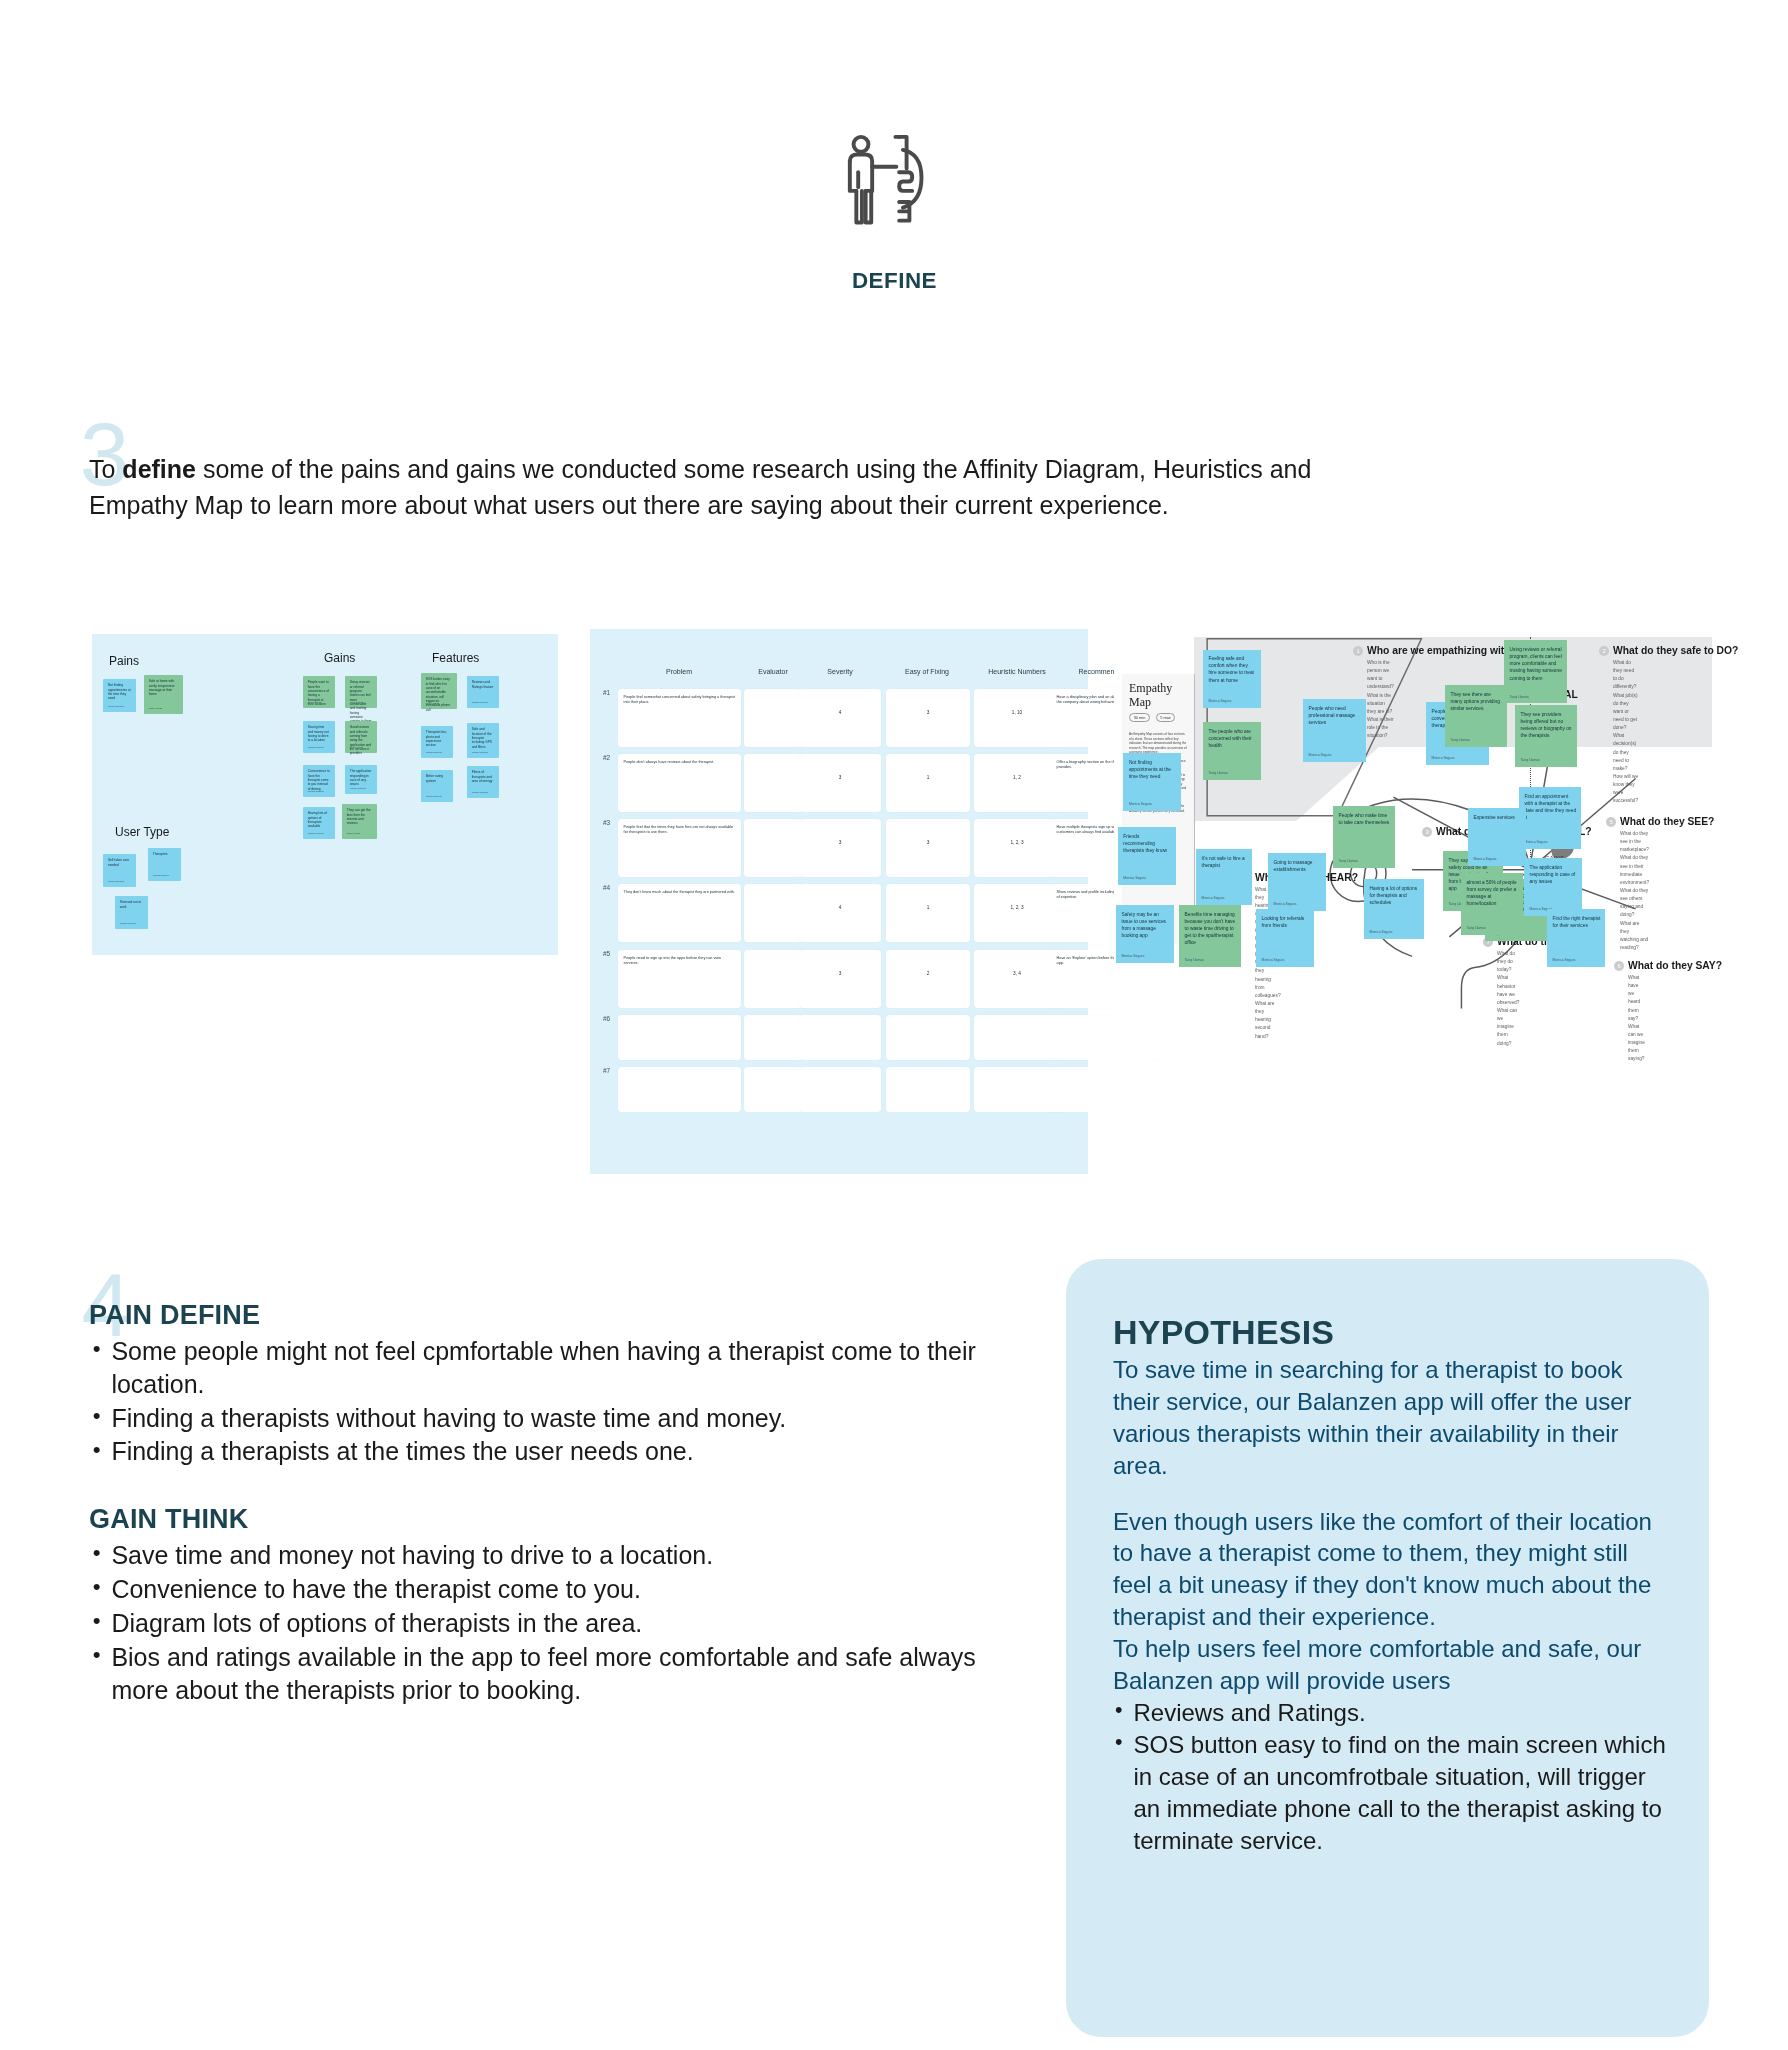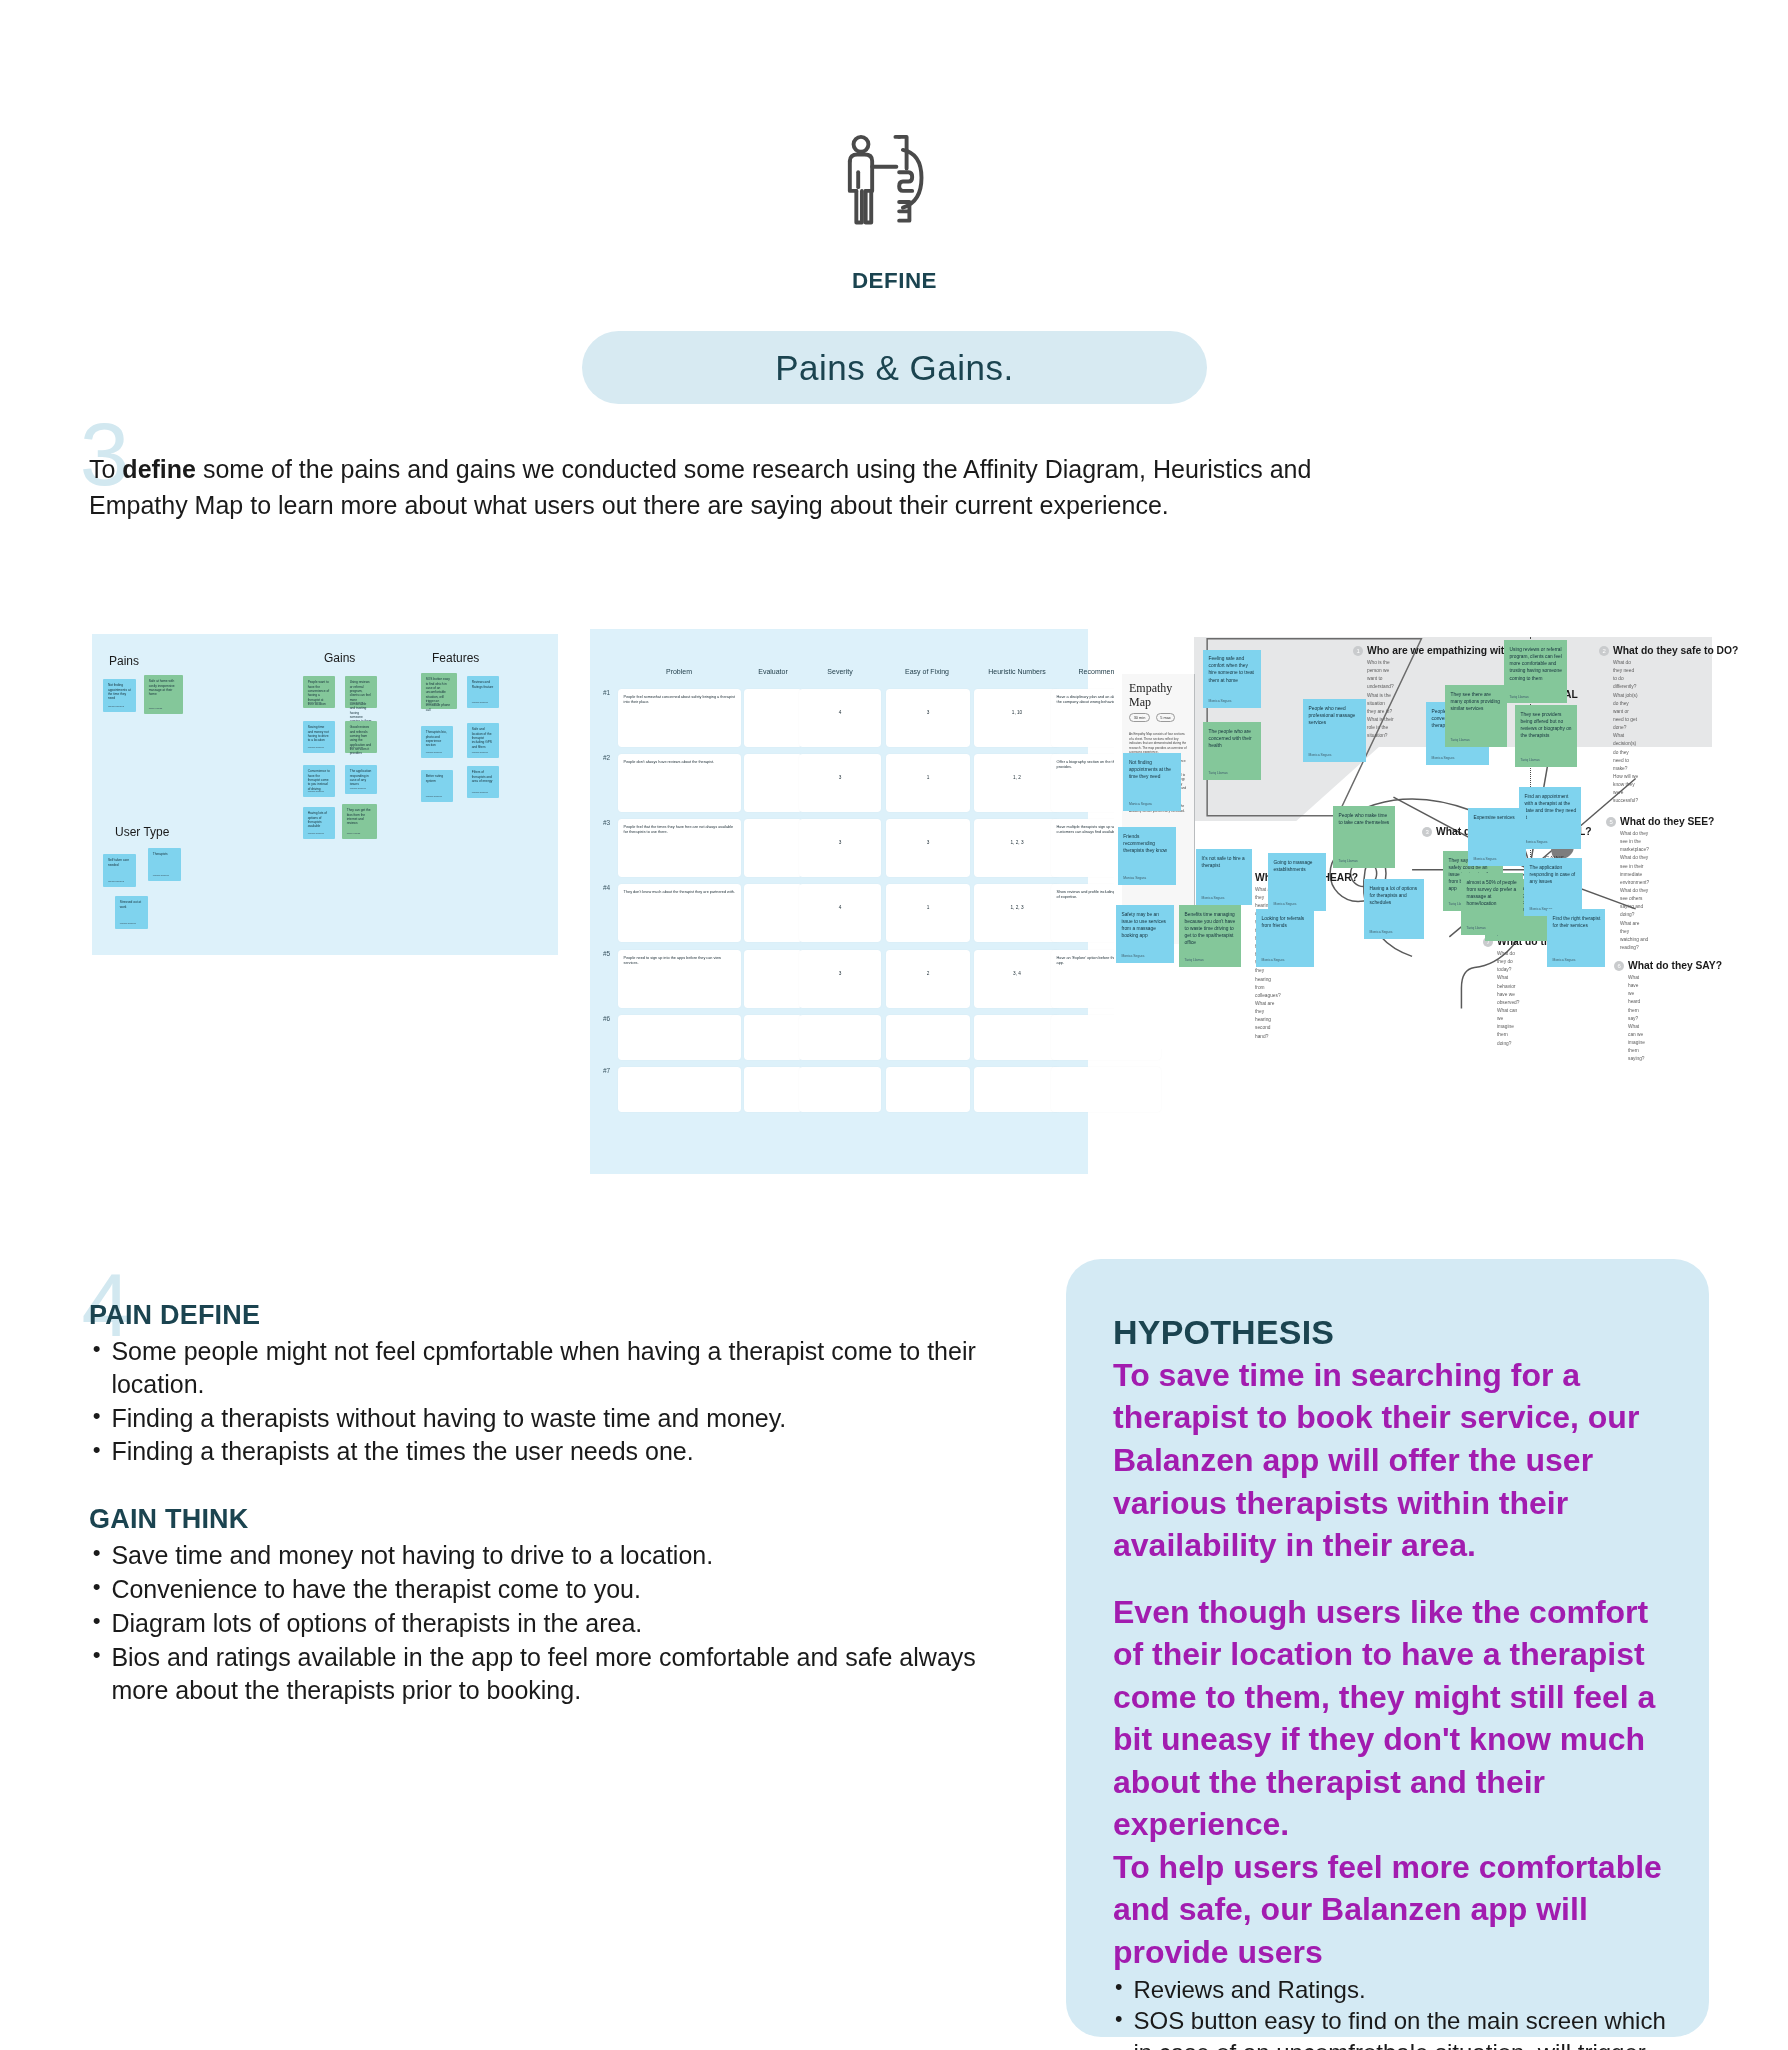--- a/index.html
+++ b/index.html
@@ -121,21 +121,21 @@
   .gap { height: 35px; }
 
   .hypo-card {
     position: absolute; left: 1066px; top: 1259px;
     width: 643px; height: 778px;
     background: #d4eaf4;
     border-radius: 35px;
     padding: 54px 37px 0 47px;
   }
   .hypo-head { font-size: 34px; font-weight: bold; color: #1b4450; letter-spacing: 0.2px; }
-  .hypo-p { font-size: 32px; line-height: 1.33; color: #a21caf; margin-top: 1.9px; white-space: pre-line; font-weight: bold; }
+  .hypo-p { font-size: 24px; line-height: 1.33; color: #0c4a6e; margin-top: 1.9px; white-space: pre-line; }
   .hypo-p2 { margin-top: 24px; }
   .hypo-bullets { margin-top: 0px; }
   .hypo-bullets li {
     list-style: none; position: relative; padding-left: 20.5px;
     font-size: 24px; line-height: 1.33; color: #1a1a1a;
   }
   .hypo-bullets li:before { content: "\2022"; position: absolute; left: 1.9px; top: -0.9px; font-size: 21.4px; }
 </style>
 </head>
 <body>
@@ -153,23 +153,20 @@
         <path d="M34 64 v34 h6 v-34"></path>
         <path d="M26 44 v16"></path>
         <path d="M74 20 q20 4 20 30 t-20 32"></path>
         <path d="M70 6 h8 v34"></path>
         <path d="M66 6 l4 0"></path>
         <path d="M70 44 h10 q4 0 4 5 t-4 5 h-6 q-4 0 -4 5 t4 5 h10"></path>
         <path d="M70 76 h11 m-11 10 h11 m-11 10 h11 M81 76 v20"></path>
       </g>
     </svg>
     <div class="define-label">DEFINE</div>
-    <div class="title-pill">
-      <span class="title-pill-text">Pains &amp; Gains.</span>
-    </div>
   </div>
 
   <div class="intro-block">
     <div class="big-num">3</div>
     <p class="intro-text"><span>To </span><b>define</b><span> some of the pains and gains we conducted some research using the Affinity Diagram, Heuristics and Empathy Map to learn more about what users out there are saying about their current experience.</span></p>
   </div>
 
   <div class="artifacts">
 
     <div class="affinity" id="affinity-board">

